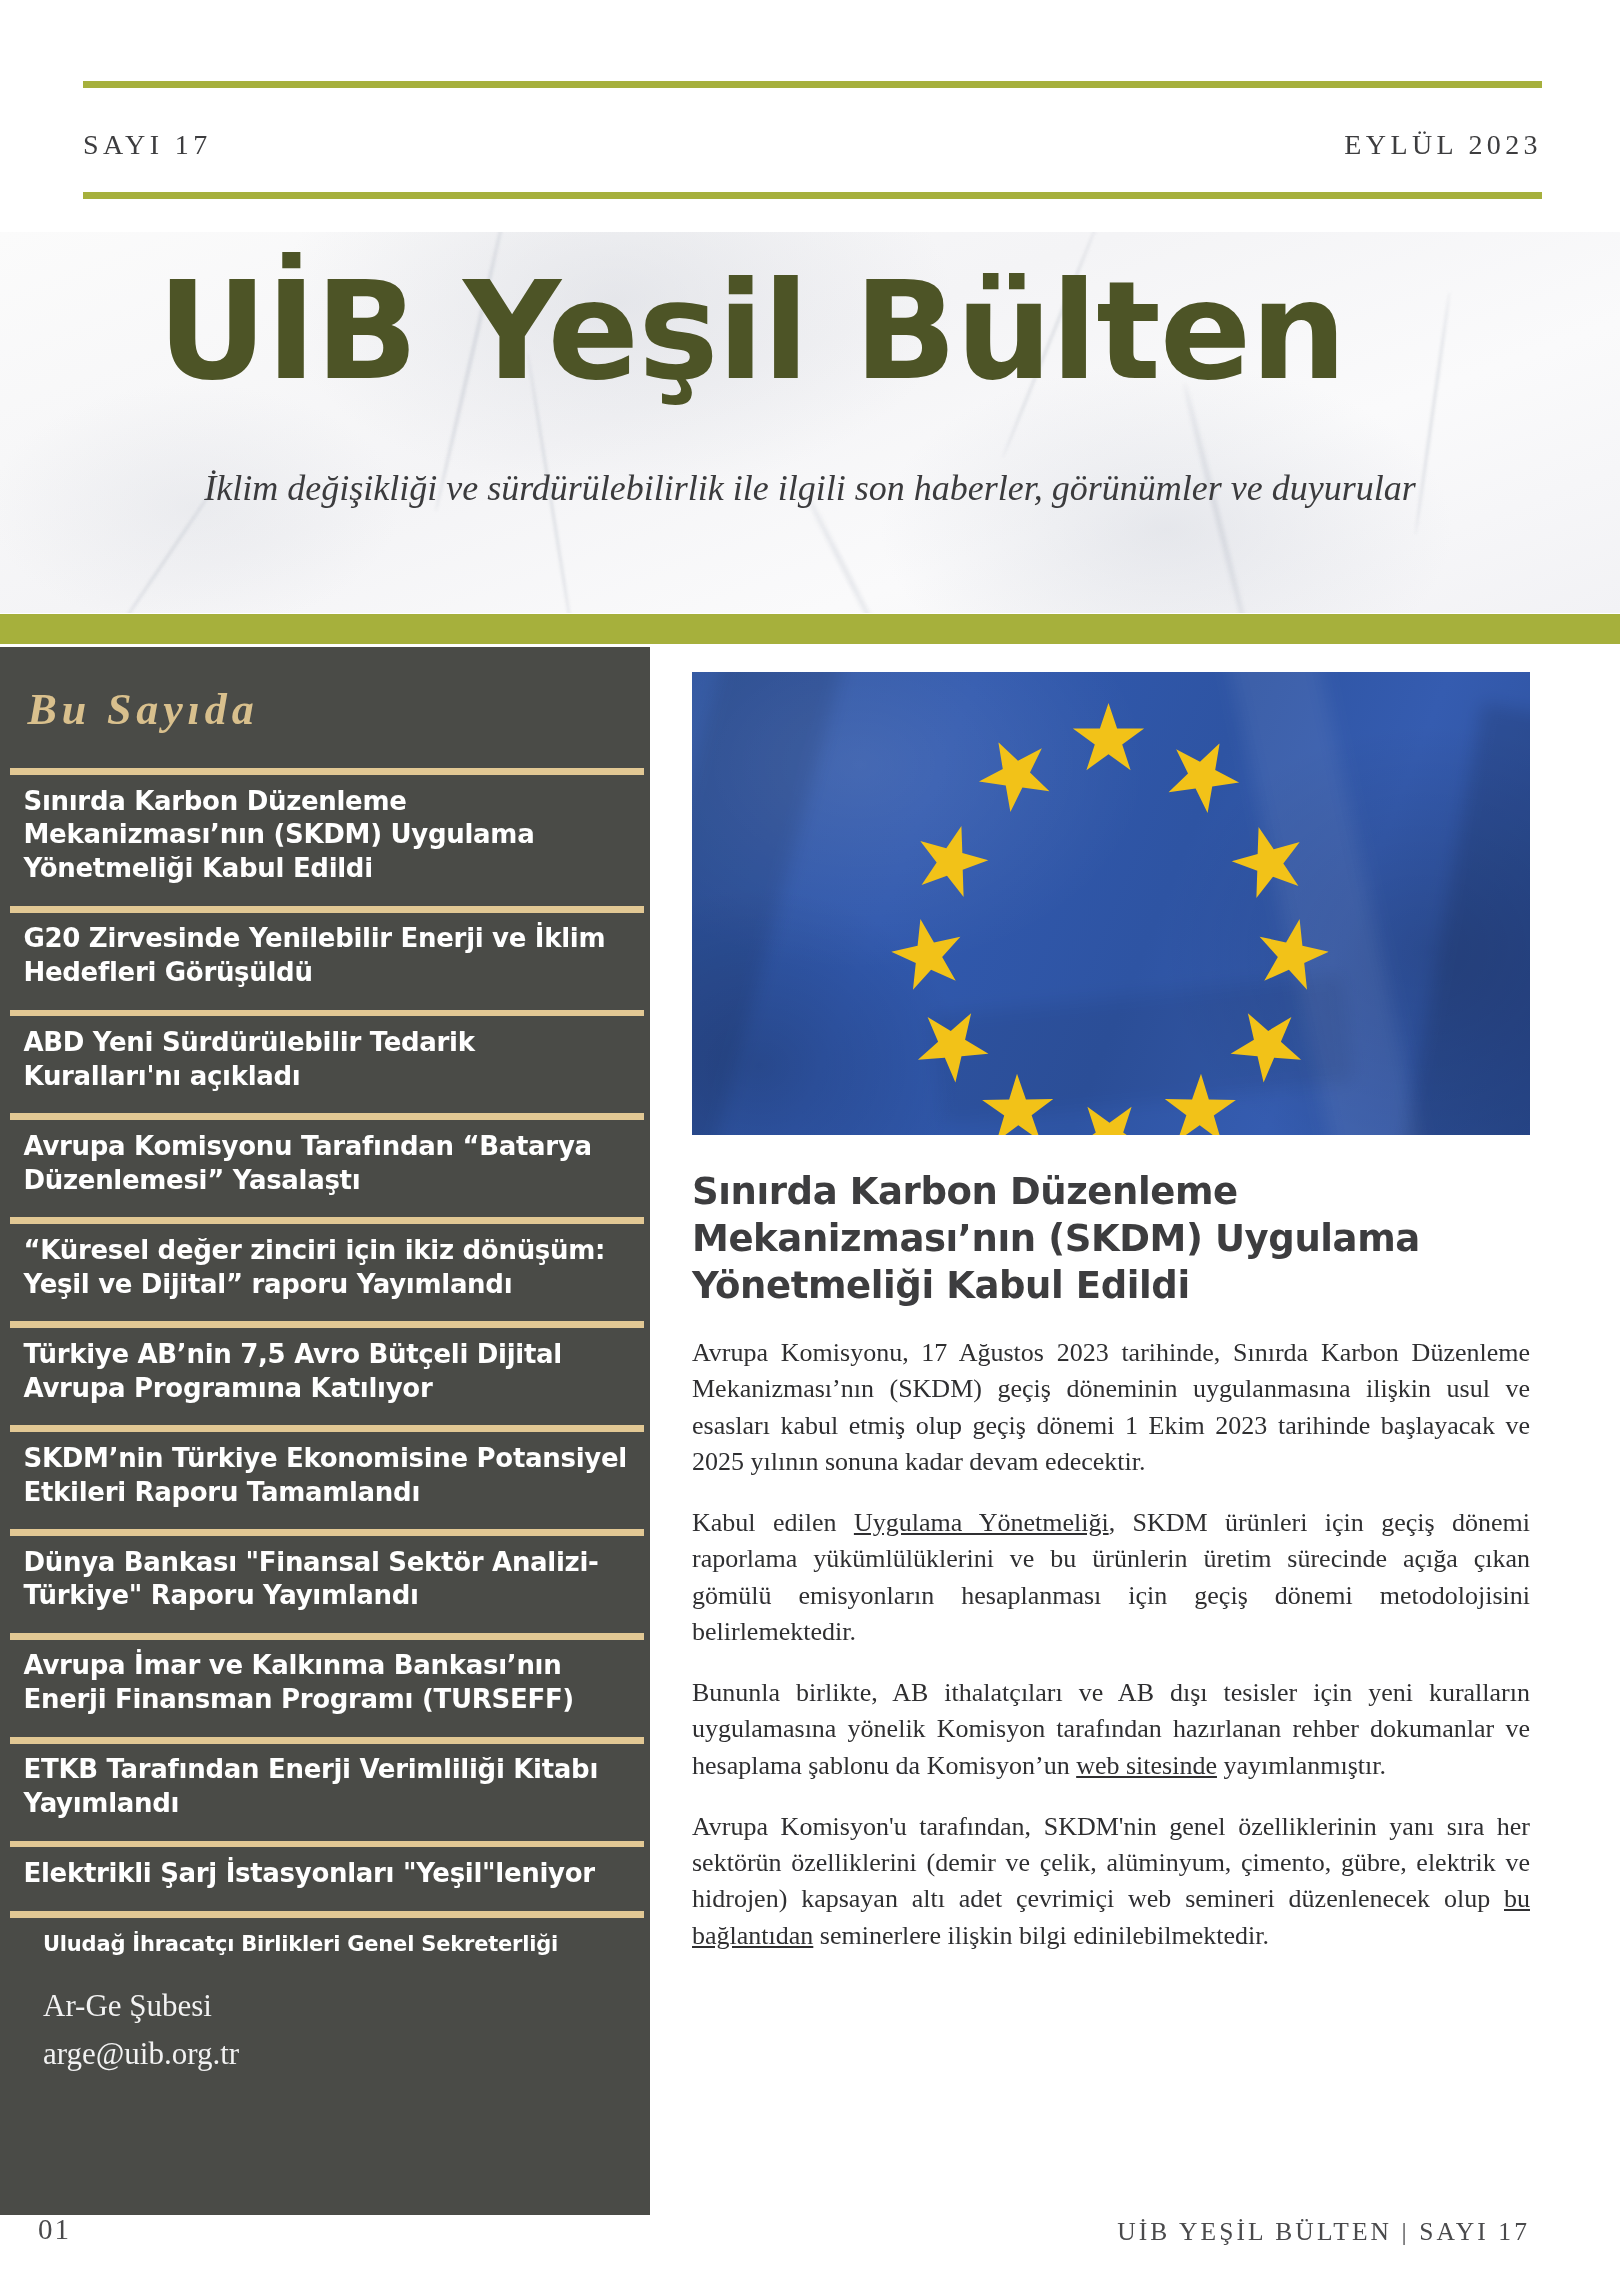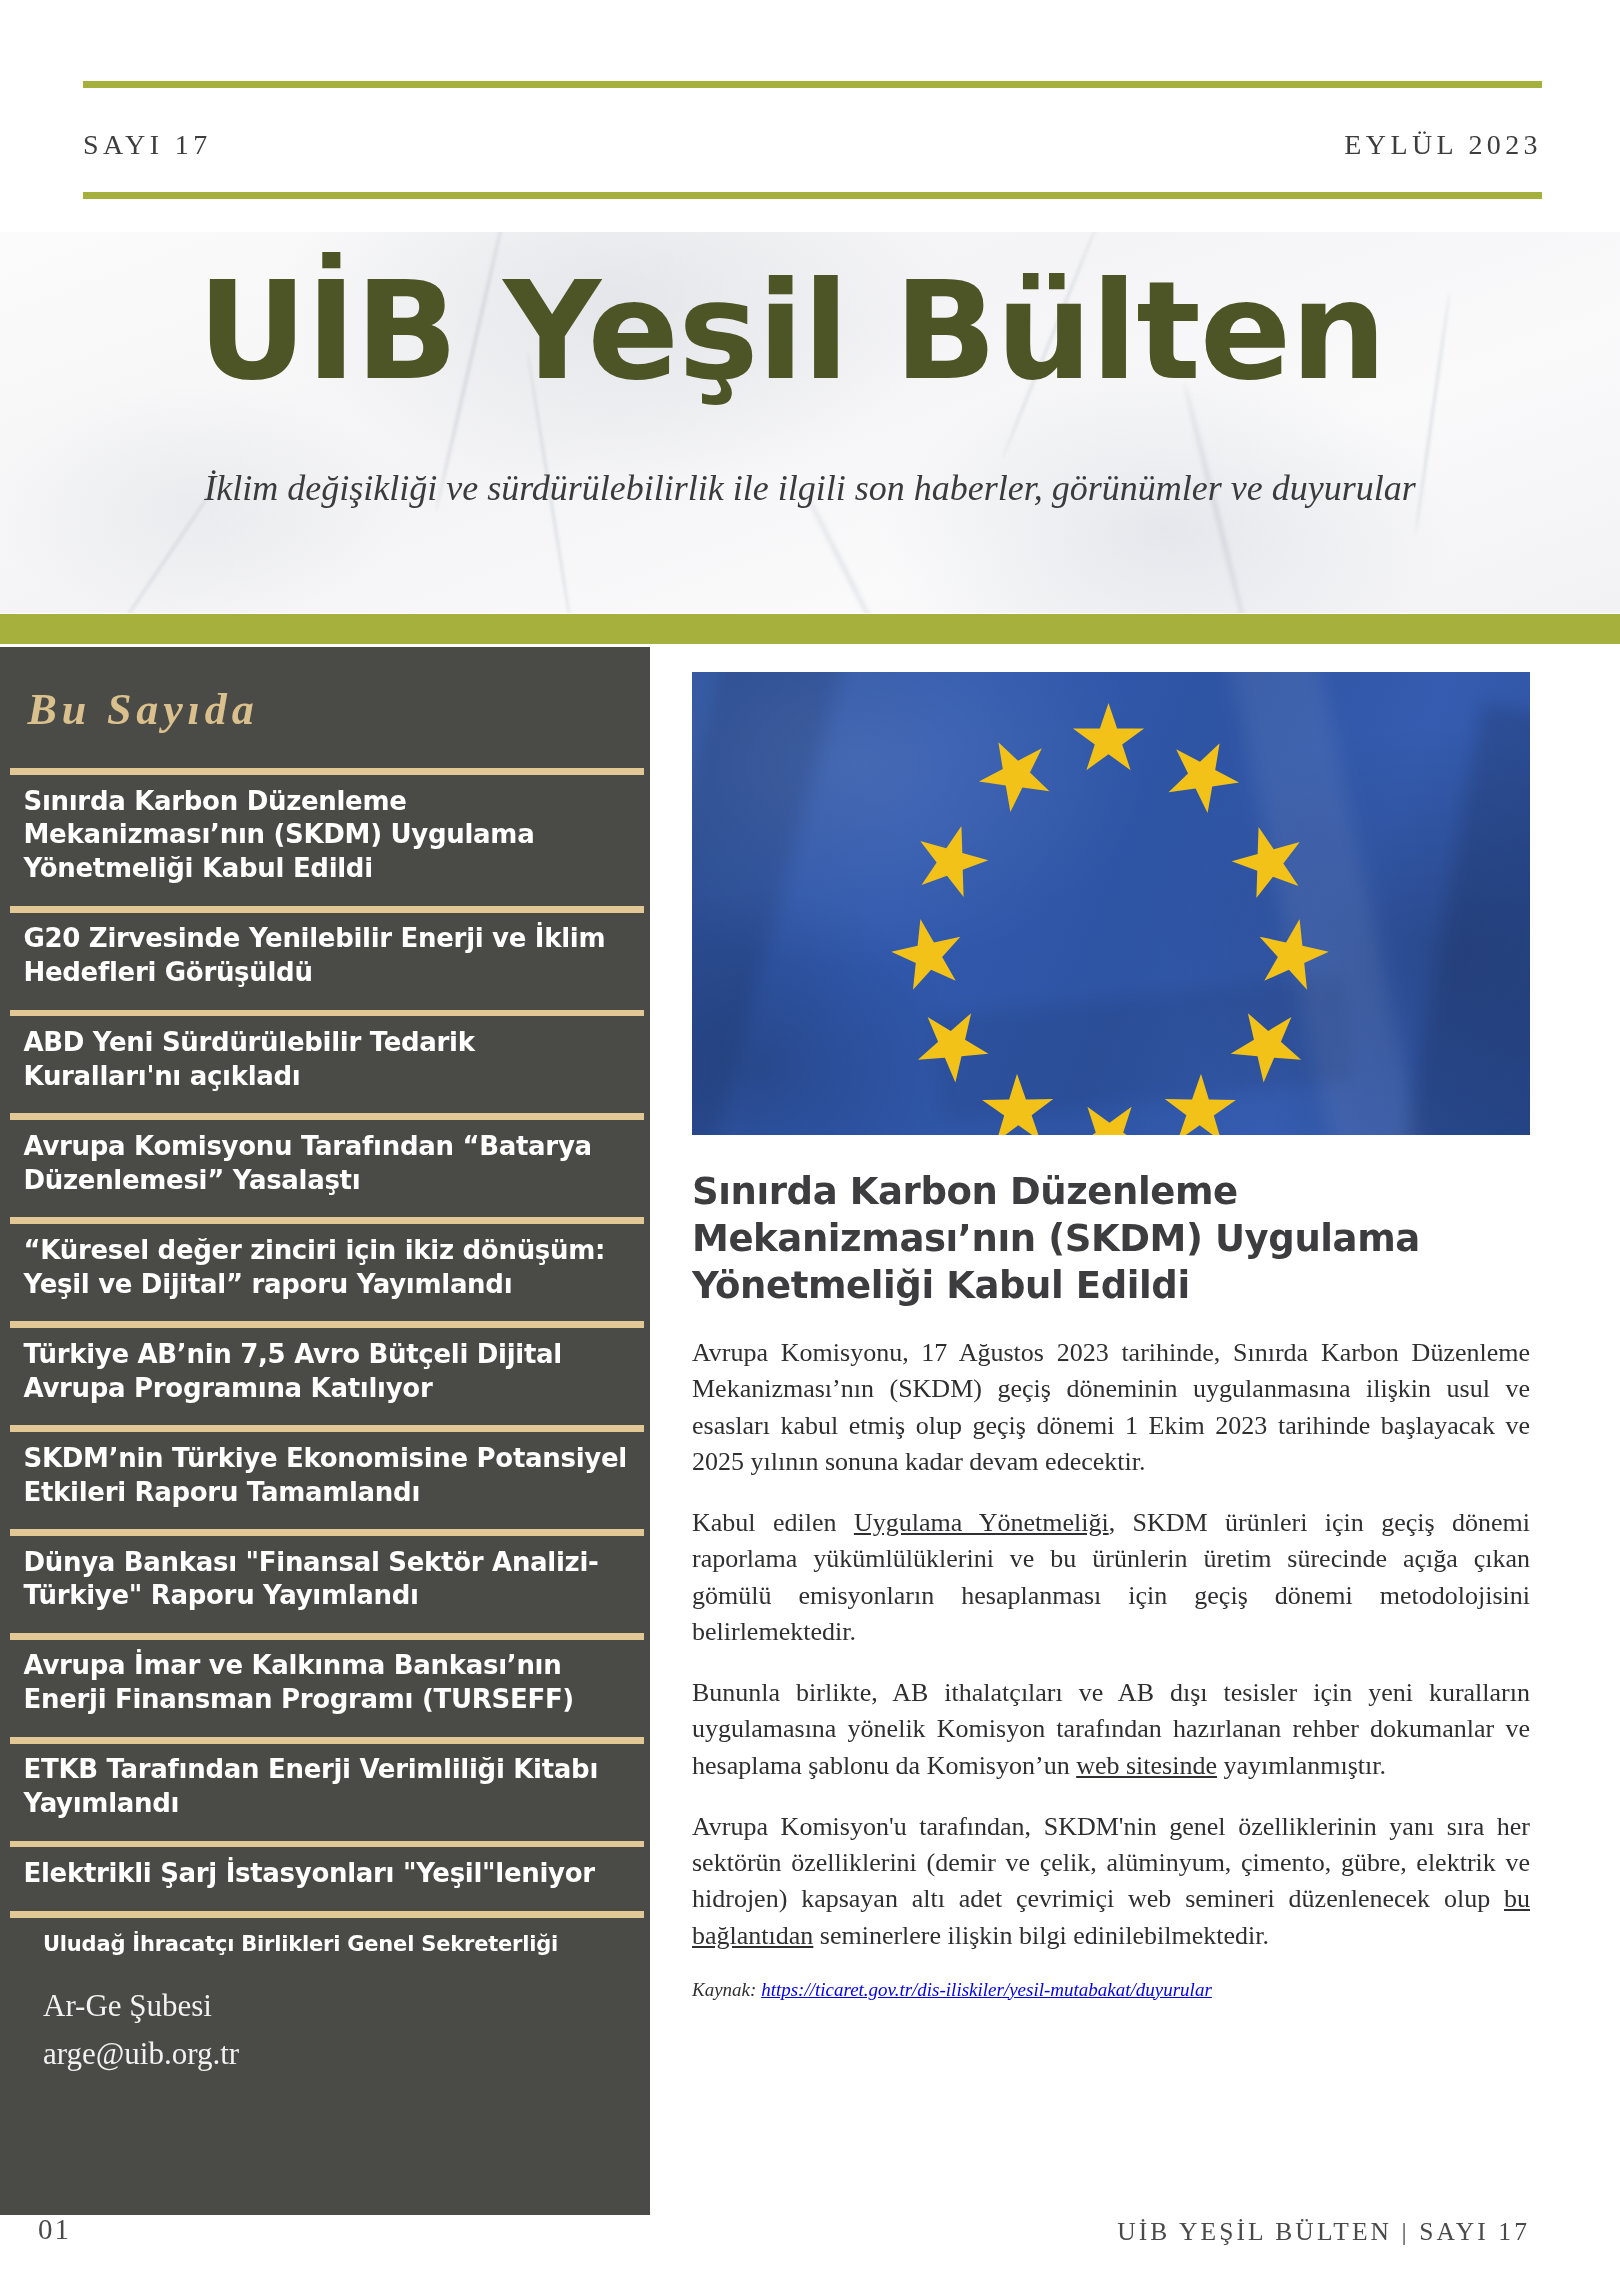--- a/index.html
+++ b/index.html
@@ -43,21 +43,20 @@
   .v7{left:1431px;top:59px;width:2.9px;height:245px;transform:rotate(8deg);filter:blur(1.6px);}
 
   .brand-title{
     position:absolute;left:0;top:263px;width:1503px;text-align:center;
     font-family:"DejaVu Sans", sans-serif;
     font-weight:700;
     font-size:135px;line-height:1.02;
     color:#4d5426;
     letter-spacing:-1px;
     white-space:nowrap;
-    padding-left:40px;
   }
   .brand-sub{
     position:absolute;left:0;top:467px;width:1620px;text-align:center;
     font-family:"Liberation Serif", serif;
     font-style:italic;font-size:36px;color:#3b3b3d;white-space:nowrap;
   }
 
   
   .olive-band{position:absolute;left:0;top:614px;width:1620px;height:30px;background:#a6b03c;}
 
@@ -219,19 +218,18 @@
     <div class="star" style="left:381px;top:429px;transform:rotate(180deg);"></div>
   </div>
 
   <h1 class="article-title">Sınırda Karbon Düzenleme Mekanizması’nın (SKDM) Uygulama Yönetmeliği Kabul Edildi</h1>
 
   <div class="article-body">
     <p>Avrupa Komisyonu, 17 Ağustos 2023 tarihinde, Sınırda Karbon Düzenleme Mekanizması’nın (SKDM) geçiş döneminin uygulanmasına ilişkin usul ve esasları kabul etmiş olup geçiş dönemi 1 Ekim 2023 tarihinde başlayacak ve 2025 yılının sonuna kadar devam edecektir.</p>
     <p><span>Kabul edilen </span><a href="#" class="inline-link">Uygulama Yönetmeliği</a><span>, SKDM ürünleri için geçiş dönemi raporlama yükümlülüklerini ve bu ürünlerin üretim sürecinde açığa çıkan gömülü emisyonların hesaplanması için geçiş dönemi metodolojisini belirlemektedir.</span></p>
     <p><span>Bununla birlikte, AB ithalatçıları ve AB dışı tesisler için yeni kuralların uygulamasına yönelik Komisyon tarafından hazırlanan rehber dokumanlar ve hesaplama şablonu da Komisyon’un </span><a href="#" class="inline-link">web sitesinde</a><span> yayımlanmıştır.</span></p>
     <p><span>Avrupa Komisyon'u tarafından, SKDM'nin genel özelliklerinin yanı sıra her sektörün özelliklerini (demir ve çelik, alüminyum, çimento, gübre, elektrik ve hidrojen) kapsayan altı adet çevrimiçi web semineri düzenlenecek olup </span><a href="#" class="inline-link">bu bağlantıdan</a><span> seminerlere ilişkin bilgi edinilebilmektedir.</span></p>
-    <div class="source"><span>Kaynak:</span> <a href="#" class="src-url">https://ticaret.gov.tr/dis-iliskiler/yesil-mutabakat/duyurular</a></div>
   </div>
 </main>
 
 <div class="page-num">01</div>
 <div class="footer-right">UİB YEŞİL BÜLTEN | SAYI 17</div>
 
 
 </body></html>

